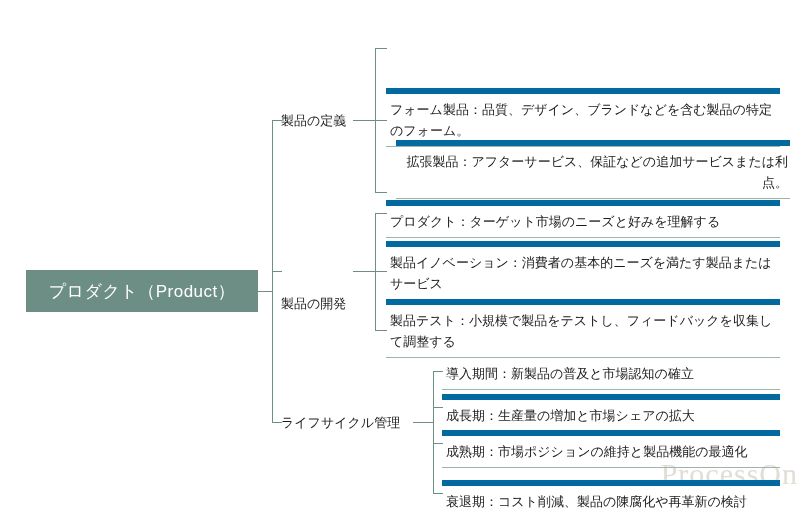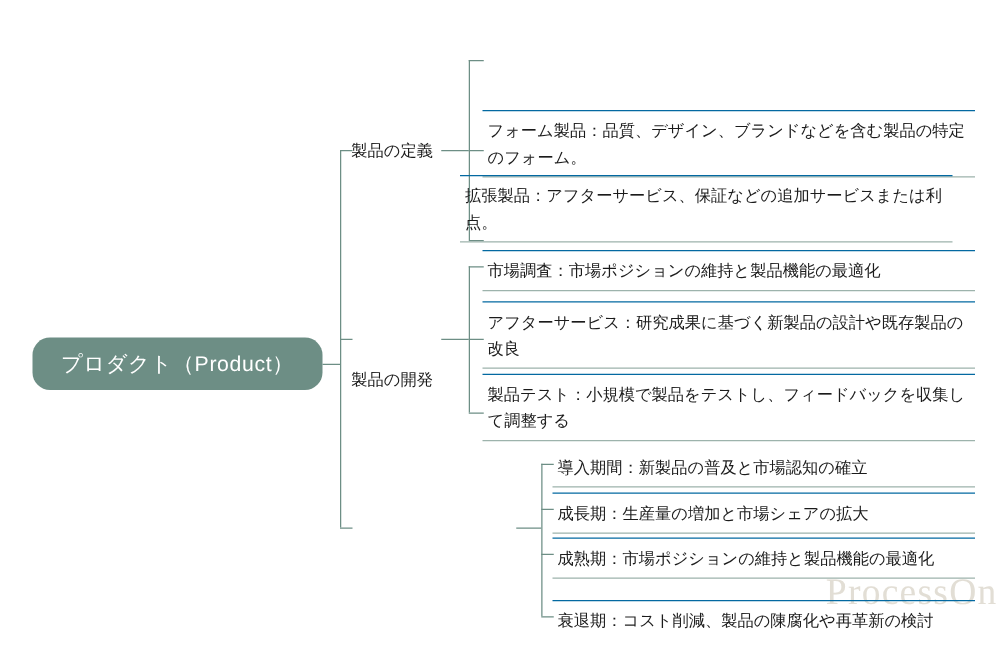--- a/index.html
+++ b/index.html
@@ -18,21 +18,21 @@
     position: relative;
     width: 806px;
     height: 529px;
   }
 
   
   .root-node {
     position: absolute;
     background: #6d8e85;
     color: #ffffff;
-    border-radius: 14px;
+    border-radius: 0;
     display: flex;
     align-items: center;
     justify-content: center;
     font-size: 17px;
     letter-spacing: 0.5px;
     box-sizing: border-box;
     padding: 0 12px;
   }
 
   
@@ -45,21 +45,21 @@
   }
 
   
   .leaf {
     position: absolute;
     font-size: 13px;
     color: #1b1b1b;
     line-height: 21px;
     box-sizing: border-box;
     padding: 5px 2px 5px 4px;
-    border-top: 1px solid #0369a1;
+    border-top: 6px solid #0369a1;
     border-bottom: 1px solid #9db3ac;
     background: transparent;
   }
   .leaf.nb-top { border-top: none; }
   .leaf.nb-bottom { border-bottom: none; }
 
   
   .ln {
     position: absolute;
     background: #6d8e85;
@@ -113,26 +113,27 @@
   <div class="ln h" style="left:433px; top:407px; width:10px;"></div>
   <div class="ln h" style="left:433px; top:443px; width:10px;"></div>
   <div class="ln h" style="left:433px; top:493px; width:10px;"></div>
 
   <div class="root-node" style="left:26px; top:270px; width:232px; height:42px;">
     <span>プロダクト（Product）</span>
   </div>
 
   <div class="branch-label" style="left:281px; top:112px;">製品の定義</div>
   <div class="branch-label" style="left:281px; top:263px;margin-top:32px;">製品の開発</div>
+  <div class="branch-label" style="left:281px; top:414px;">ライフサイクル管理</div>
 
   <div class="leaf" style="left:386px; top:88px; width:394px;">フォーム製品：品質、デザイン、ブランドなどを含む製品の特定のフォーム。</div>
-  <div class="leaf" style="left:368px; top:140px; width:394px;">拡張製品：アフターサービス、保証などの追加サービスまたは利点。</div>
+  <div class="leaf" style="left:396px; top:140px; width:394px;text-align:right;">拡張製品：アフターサービス、保証などの追加サービスまたは利点。</div>
 
-  <div class="leaf" style="left:386px; top:200px; width:394px;">市場調査：市場ポジションの維持と製品機能の最適化</div>
-  <div class="leaf" style="left:386px; top:241px; width:394px;">アフターサービス：研究成果に基づく新製品の設計や既存製品の改良</div>
+  <div class="leaf" style="left:386px; top:200px; width:394px;">プロダクト：ターゲット市場のニーズと好みを理解する</div>
+  <div class="leaf" style="left:386px; top:241px; width:394px;">製品イノベーション：消費者の基本的ニーズを満たす製品またはサービス</div>
   <div class="leaf nb-top" style="left:442px; top:358px; width:338px;">導入期間：新製品の普及と市場認知の確立</div>
 
   <div class="leaf" style="left:386px; top:299px; width:394px;">製品テスト：小規模で製品をテストし、フィードバックを収集して調整する</div>
   <div class="leaf" style="left:442px; top:394px; width:338px;">成長期：生産量の増加と市場シェアの拡大</div>
   <div class="leaf" style="left:442px; top:430px; width:338px;">成熟期：市場ポジションの維持と製品機能の最適化</div>
   <div class="leaf nb-bottom" style="left:442px; top:480px; width:338px;">衰退期：コスト削減、製品の陳腐化や再革新の検討</div>
 
 </div>
 
 </body></html>

